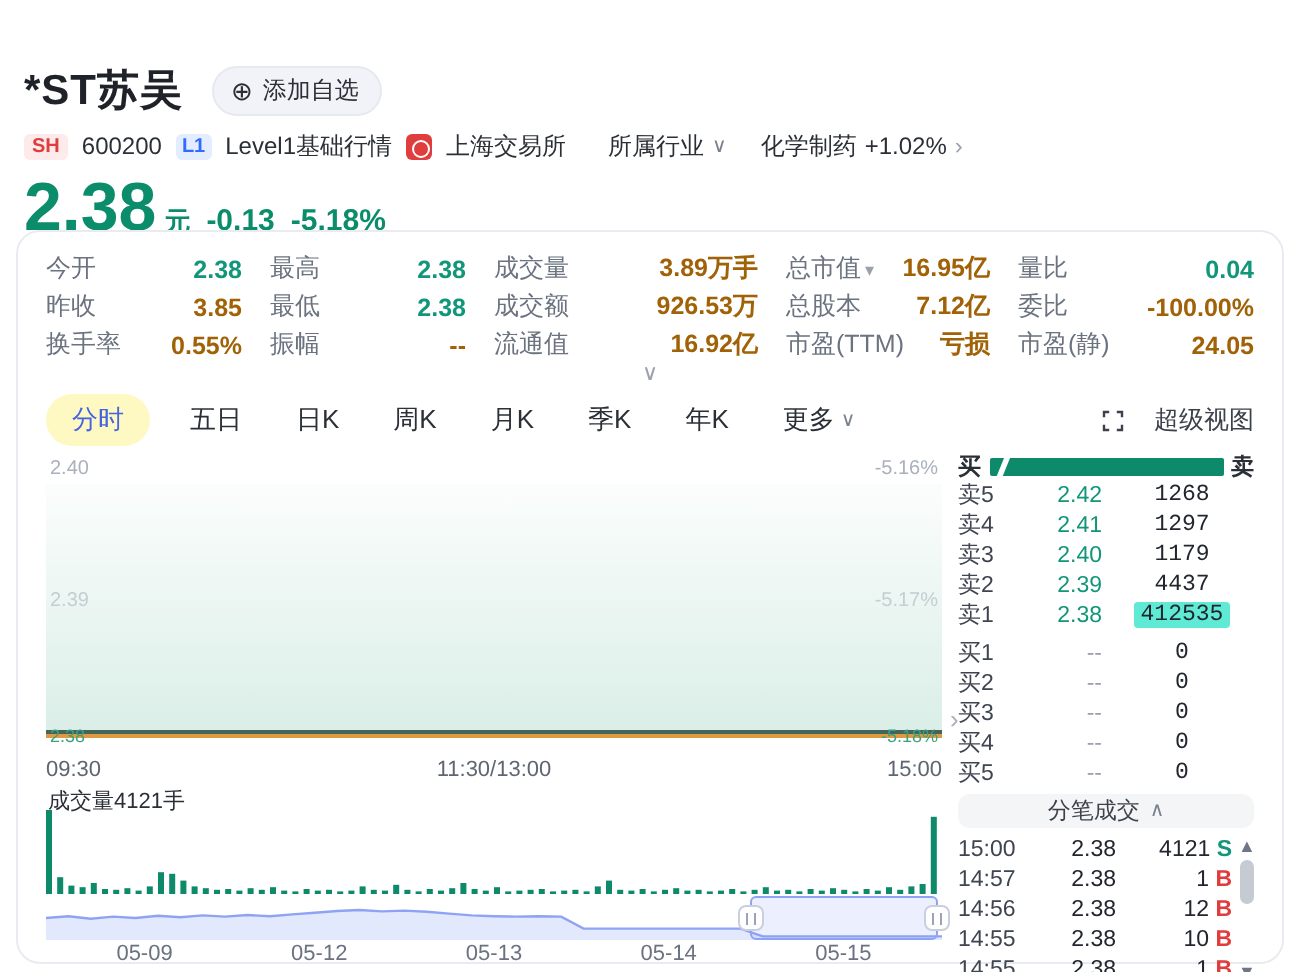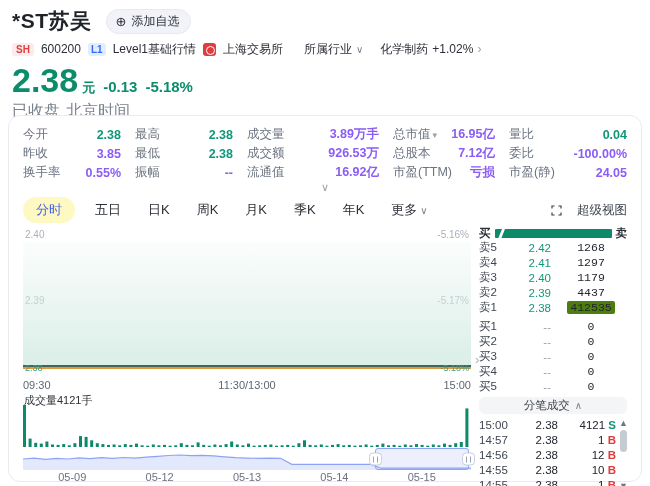--- a/index.html
+++ b/index.html
@@ -1,21 +1,21 @@
 <!DOCTYPE html>
 <html><head>
 <meta charset="utf-8">
 <style>
   * { margin:0; padding:0; box-sizing:border-box; }
   html,body { background:#fff; }
   body { font-family:"Liberation Sans","DejaVu Sans",sans-serif; color:#22262e; }
   .page { position:relative; width:650px; height:486px; background:#fff; overflow:hidden; }
 
   
-  .hdr { padding:6px 24px 0 12px; }
+  .hdr { padding:6px 24px 0 12px;margin-top:24px; }
   .title-row { display:flex; align-items:center; gap:14px; height:30px; }
   .stock-title { font-size:21px; font-weight:700; color:#1f2329; letter-spacing:0.5px; }
   .watch-btn { display:flex; align-items:center; gap:5px; background:#f1f3f8; border:1px solid #e6e9f0;
     border-radius:14px; padding:3px 11px 3px 9px; font-size:12px; color:#2b2f36; cursor:pointer; }
   .plus-icon { font-size:13px; line-height:1; color:#2b2f36; }
   .badge-row { display:flex; align-items:center; gap:7px; height:20px; margin-top:3px; font-size:12px; color:#2b2f36; }
   .badge-sh { background:#fdeaea; color:#e03e3e; font-weight:700; font-size:10px; border-radius:3px; padding:1px 4px; }
   .badge-l1 { background:#e3edff; color:#2f6bff; font-weight:700; font-size:10px; border-radius:3px; padding:1px 3px; }
   .sse-logo { width:13px; height:13px; background:#e03e3e; border-radius:3px; position:relative; }
   .sse-logo::after { content:""; position:absolute; left:3px; top:3px; width:7px; height:7px;
@@ -34,21 +34,21 @@
   
   .card { position:absolute; left:8px; top:115px; width:634px; height:367px;
     border:1px solid #e9ebf1; border-radius:12px; background:#fff; padding:9px 14px 0 14px; }
 
   .stats { display:grid; grid-template-columns:112px 112px 146px 116px 118px; column-gap:0; }
   .stat-pair { display:flex; justify-content:space-between; align-items:center; height:19px; padding-right:14px; }
   .stat-pair:nth-child(5n) { padding-right:0; }
   .stat-label { color:#6b7380; font-size:12.5px; white-space:nowrap; }
   .stat-label .sfx { color:#9aa1ad; font-size:9px; margin-left:2px; }
   .stat-value { font-size:12.5px; font-weight:700; white-space:nowrap; }
-  .v-g { color:#12967a; } .v-d { color:#8b5cf6; }
+  .v-g { color:#12967a; } .v-d { color:#a16207; }
   .stats-chev { height:13px; text-align:center; color:#9aa1ad; font-size:11px; line-height:11px; cursor:pointer; }
 
   .toolbar { display:flex; align-items:center; height:28px; margin-top:1px; }
   .tab { font-size:13px; color:#2b2f36; margin-right:27px; cursor:pointer; white-space:nowrap; }
   .tab.active { background:#fef9c3; color:#4663e0; border-radius:14px; padding:4px 13px; margin-right:20px; }
   .tab-more { display:flex; align-items:center; gap:3px; }
   .superview { margin-left:auto; display:flex; align-items:center; gap:15px; font-size:12.5px; color:#3c414b; cursor:pointer; }
 
   .body { position:relative; display:flex; margin-top:3px; height:262px; }
   .chart-col { width:448px; position:relative; }
@@ -83,21 +83,21 @@
 
   
   .bs-bar { display:flex; align-items:center; height:13px; gap:4px; font-size:11.5px; font-weight:700; color:#2b2f36; }
   .bs-track { flex:1; height:9px; background:#0c8a69; position:relative; border-radius:1px; overflow:hidden; }
   .bs-gap { position:absolute; left:5px; top:-2px; width:3px; height:14px; background:#fff; transform:skewX(-22deg); }
   .book-row { display:grid; grid-template-columns:26px 1fr 72px; height:15px; align-items:center; }
   .bk-lvl { color:#3f4550; }
   .bk-price { text-align:right; color:#12967a; padding-right:4px; }
   .bk-price.muted, .bk-vol.muted { color:#9aa1ad; }
   .bk-vol { text-align:center; color:#22262e;font-family:Liberation Mono, monospace; }
-  .bk-vol .hl { background:#4d7c0f; border-radius:2px; padding:0 3px; }
+  .bk-vol .hl { background:#5eead4; border-radius:2px; padding:0 3px; }
   .book-gap { height:4px; }
   .tick-head { margin:3px 0 3px 0; height:17px; background:#f4f5f7; border-radius:6px;
     display:flex; align-items:center; justify-content:center; gap:5px; font-size:11.5px; color:#3c414b; cursor:pointer; }
   .ticks { position:relative; }
   .tick-row { display:grid; grid-template-columns:36px 1fr 58px; height:15px; align-items:center; padding-right:11px; }
   .tk-time { color:#3f4550; }
   .tk-price { text-align:right; color:#22262e; }
   .tk-vol { text-align:right; color:#22262e; white-space:nowrap; }
   .side-g { color:#12967a; font-weight:700; } .side-r { color:#e23b3b; font-weight:700; }
   .tk-scroll { position:absolute; right:-2px; top:0; bottom:0; width:11px; }

